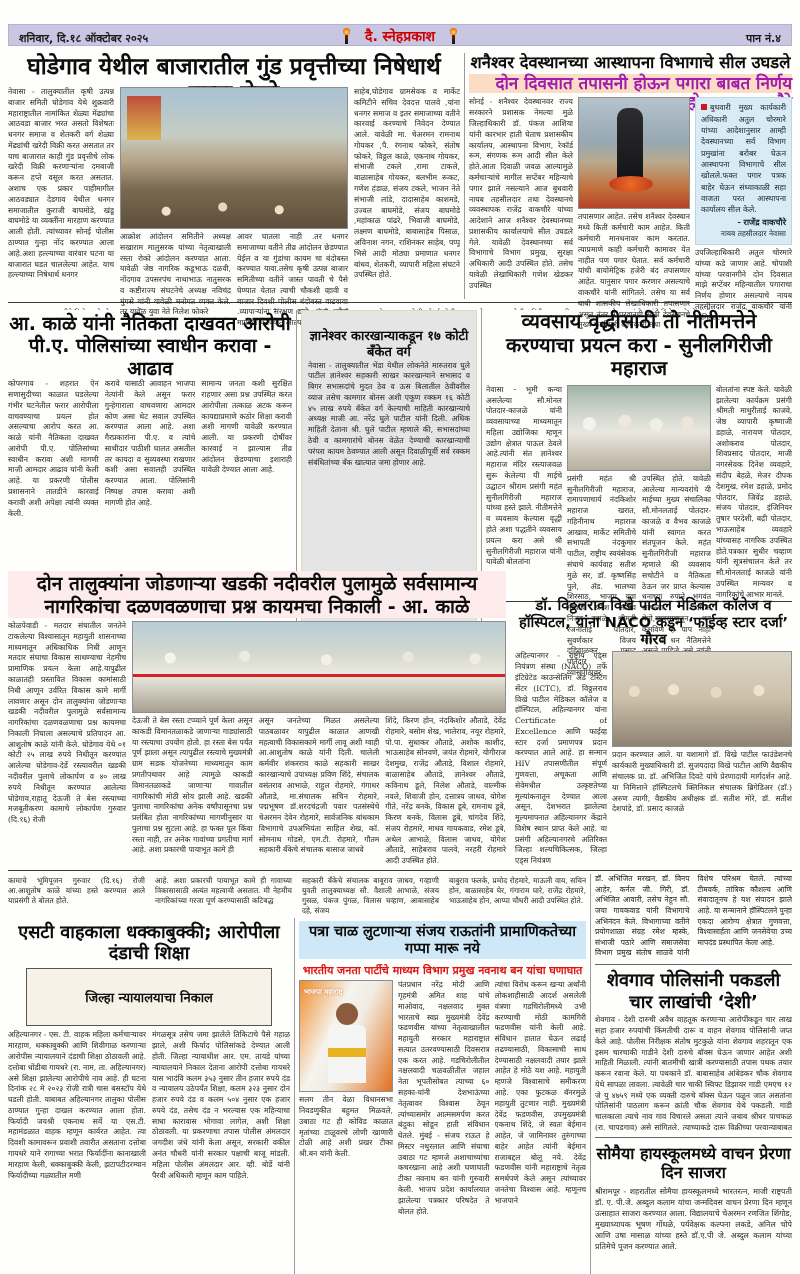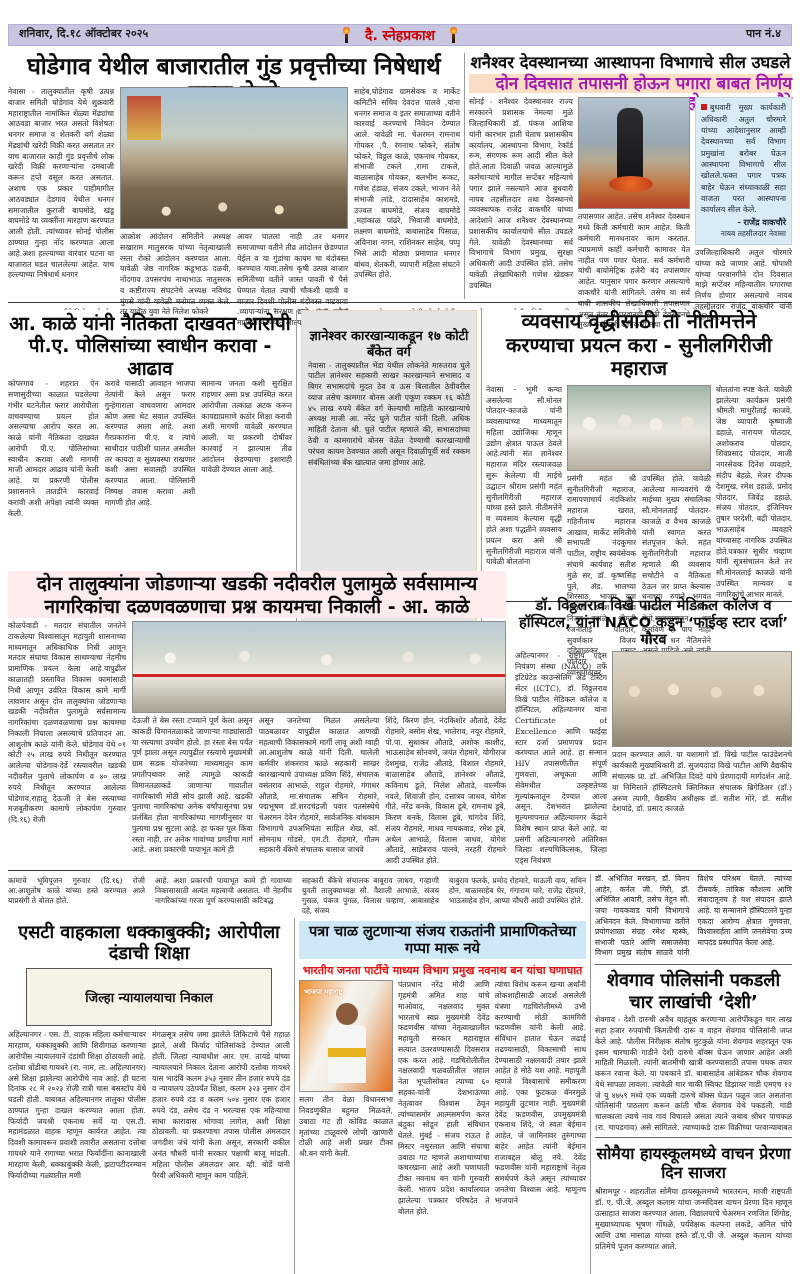--- a/index.html
+++ b/index.html
@@ -1,21 +1,21 @@
 <!DOCTYPE html>
 <html><head>
 <meta charset="utf-8">
 <style>
   * { margin:0; padding:0; box-sizing:border-box; }
   body { background:#e8e8e8; font-family:"DejaVu Sans", sans-serif; }
   .page { width:800px; height:1274px; background:#fefefc; margin:0 auto; position:relative; overflow:hidden; padding:0 8px; }
 
   
   .topspace { height:24px; }
-  .masthead { height:22px; background:#c9c6e2; display:flex; align-items:flex-start; padding:0 10px; border:1px solid #b4b0d4; }
+  .masthead { height:22px; background:#c9c6e2; display:flex; align-items:flex-end; padding:0 10px; border:1px solid #b4b0d4; }
   .mh-date { font-size:11px; font-weight:bold; color:#1a1a1a; flex:1; }
   .mh-center { display:flex; align-items:center; gap:14px; }
   .mh-title { font-size:14px; font-weight:bold; color:#cc0000; }
   .mh-page { font-size:11px; font-weight:bold; color:#1a1a1a; flex:1; text-align:right; }
   .torch { width:9px; height:16px; position:relative; display:inline-block; }
   .torch::before { content:""; position:absolute; top:0; left:1px; width:7px; height:7px; border-radius:50%; background:radial-gradient(circle at 50% 60%, #ffd24a 10%, #f07818 60%, #d03a10 100%); }
   .torch::after { content:""; position:absolute; top:7px; left:3px; width:3px; height:9px; background:linear-gradient(180deg,#5a2c10,#20100a); }
 
   
   .band { display:flex; align-items:stretch; }

